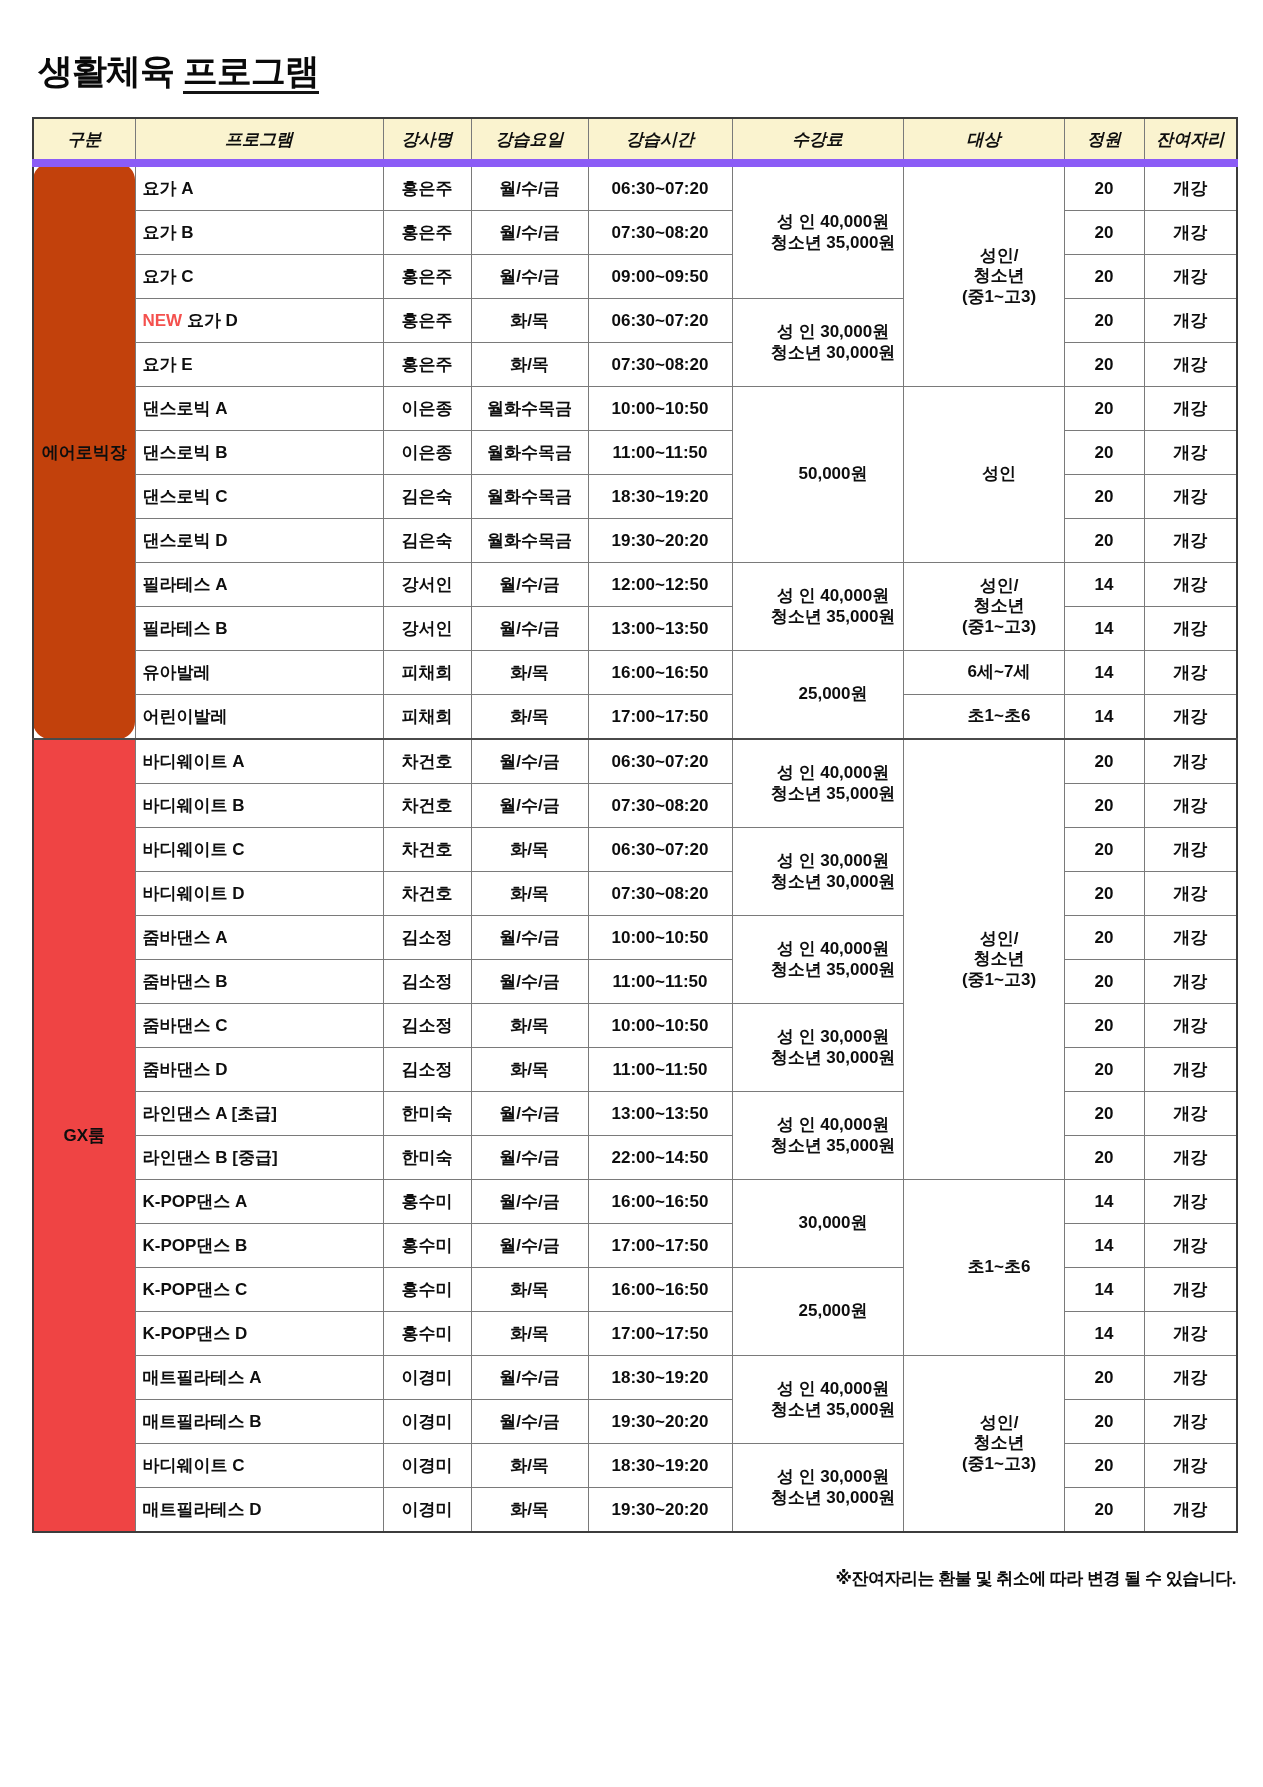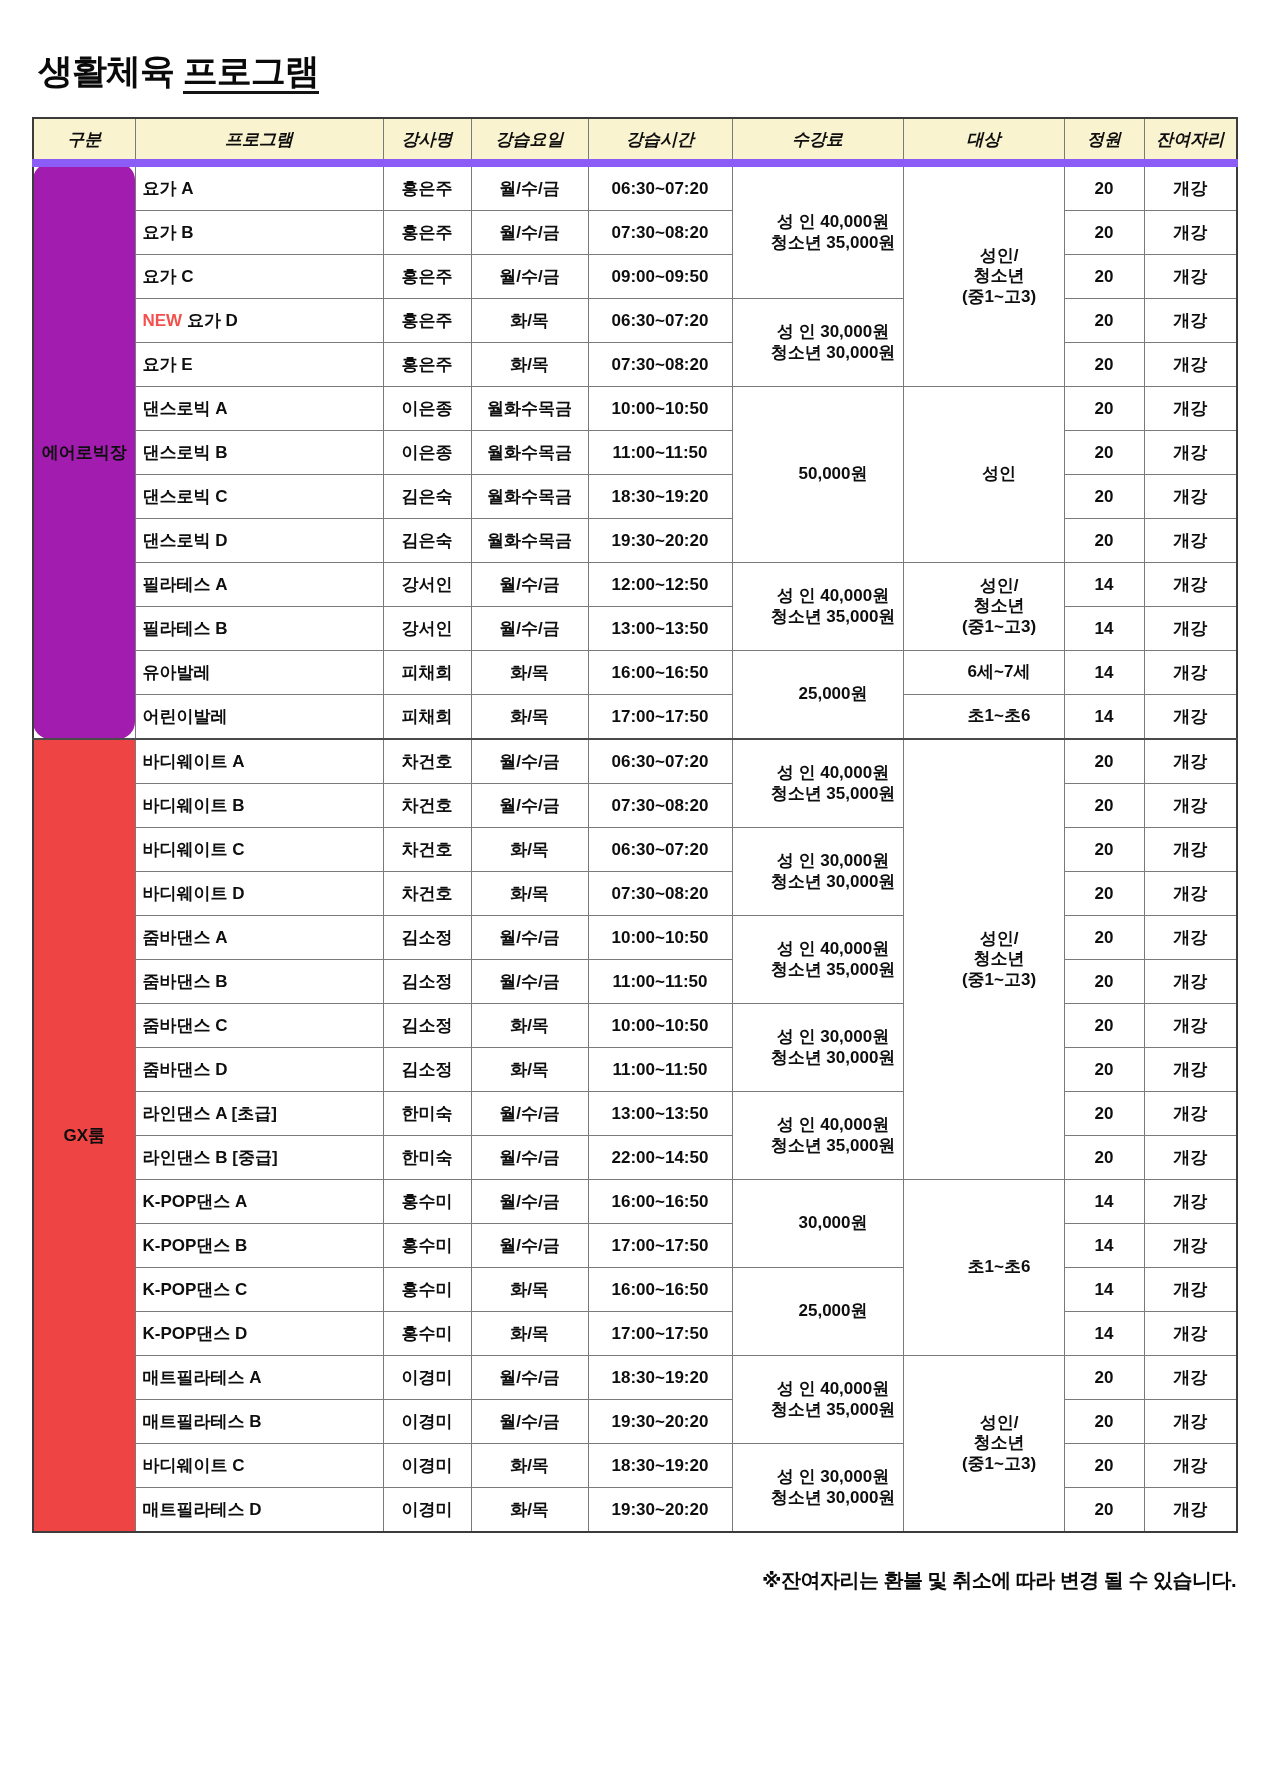--- a/index.html
+++ b/index.html
@@ -63,21 +63,21 @@
   td.program-cell{
     text-align:left;
     padding-left:7px;
   }
   .new-badge{color:var(--new-color,#f4514e);font-weight:700;}
   td.multiline div{line-height:1.18;margin-left:31px;}
   p.note{
     width:1204px;
     margin:34px 16px 0 32px;
     text-align:right;
-    font-size:20px;
+    font-size:17px;
     font-weight:700;
     color:#0a0a0a;
     letter-spacing:-0.5px;
   }
 </style>
 </head>
 <body>
 
 <div class="page">
   <h1 class="title"><span>생활체육 </span><span class="u">프로그램</span></h1>
@@ -102,21 +102,21 @@
           <th>강습요일</th>
           <th>강습시간</th>
           <th>수강료</th>
           <th>대상</th>
           <th>정원</th>
           <th>잔여자리</th>
         </tr>
     </thead>
     <tbody>
         <tr>
-          <td class="section-cell" rowspan="13" style="background: #a21caf; border-radius: 17px;">에어로빅장</td>
+          <td class="section-cell" rowspan="13" style="background: #c2410c; border-radius: 17px;">에어로빅장</td>
           <td class="program-cell">요가 A</td>
           <td>홍은주</td>
           <td>월/수/금</td>
           <td>06:30~07:20</td>
           <td class="multiline" rowspan="3">
             <div>성 인 40,000원</div>
             <div>청소년 35,000원</div>
           </td>
           <td class="multiline" rowspan="5">
             <div>성인/</div>

